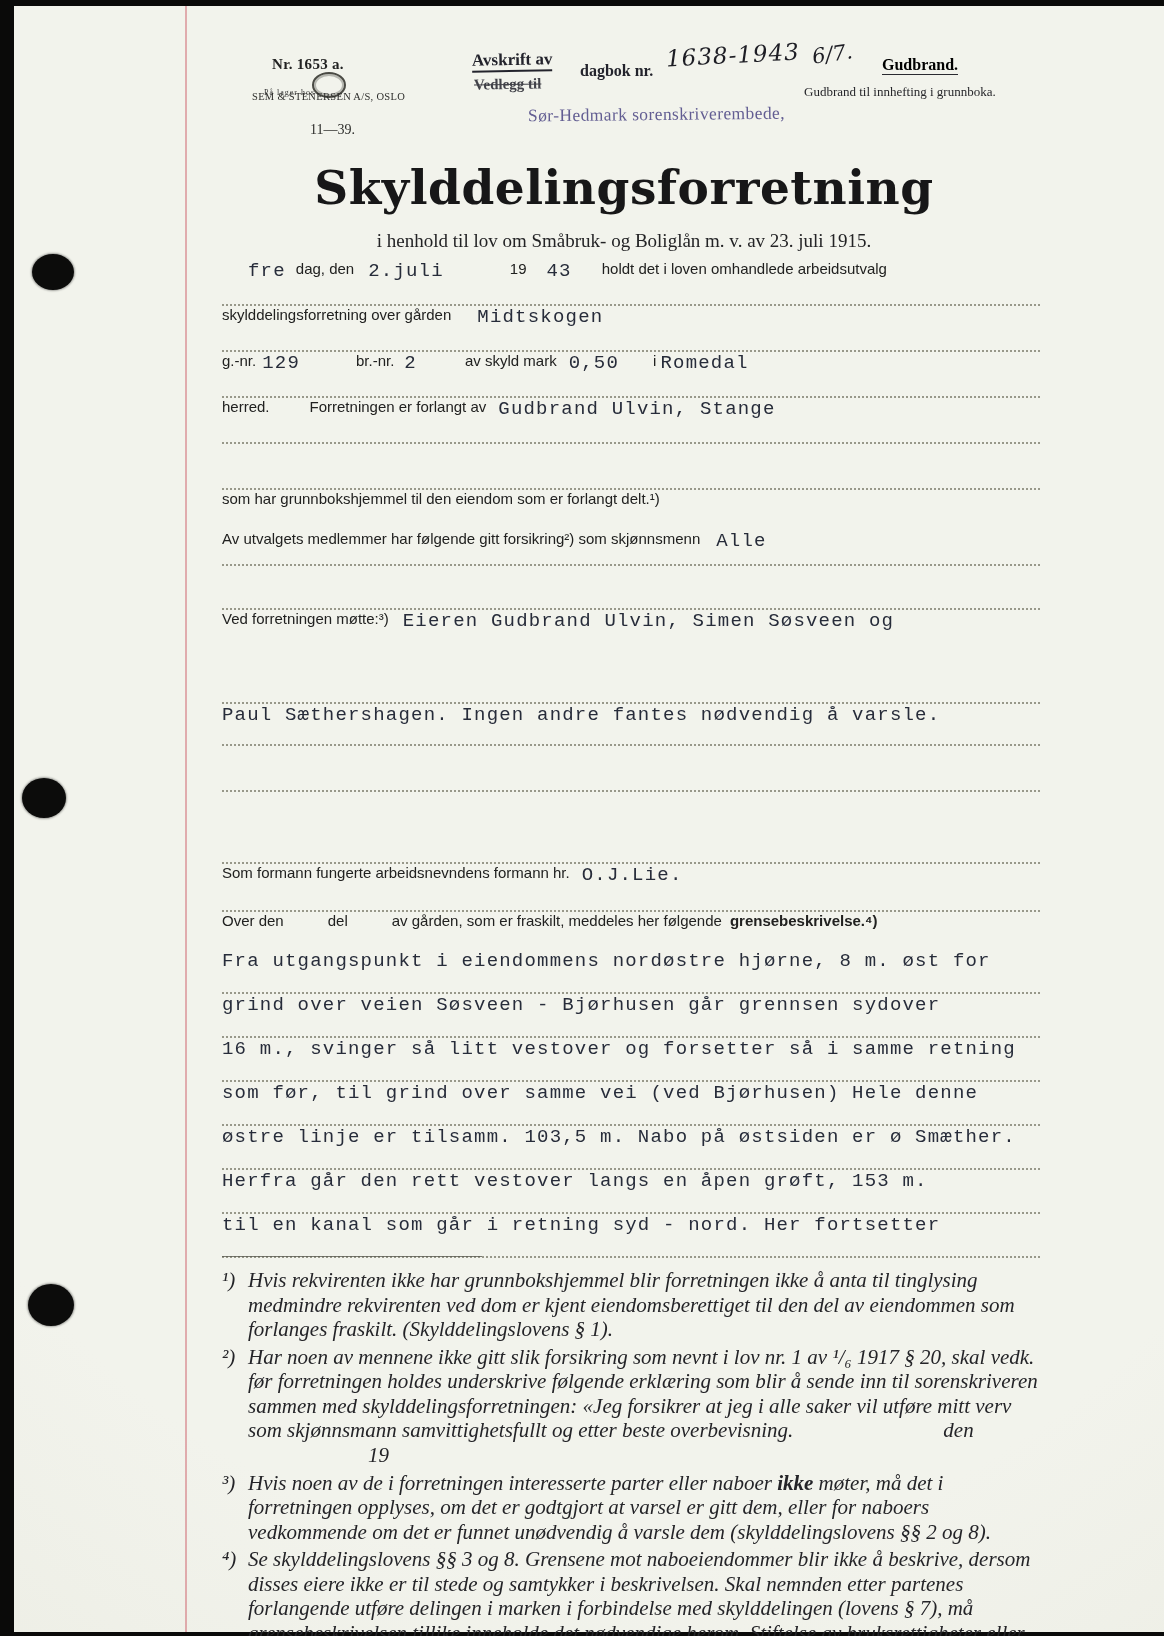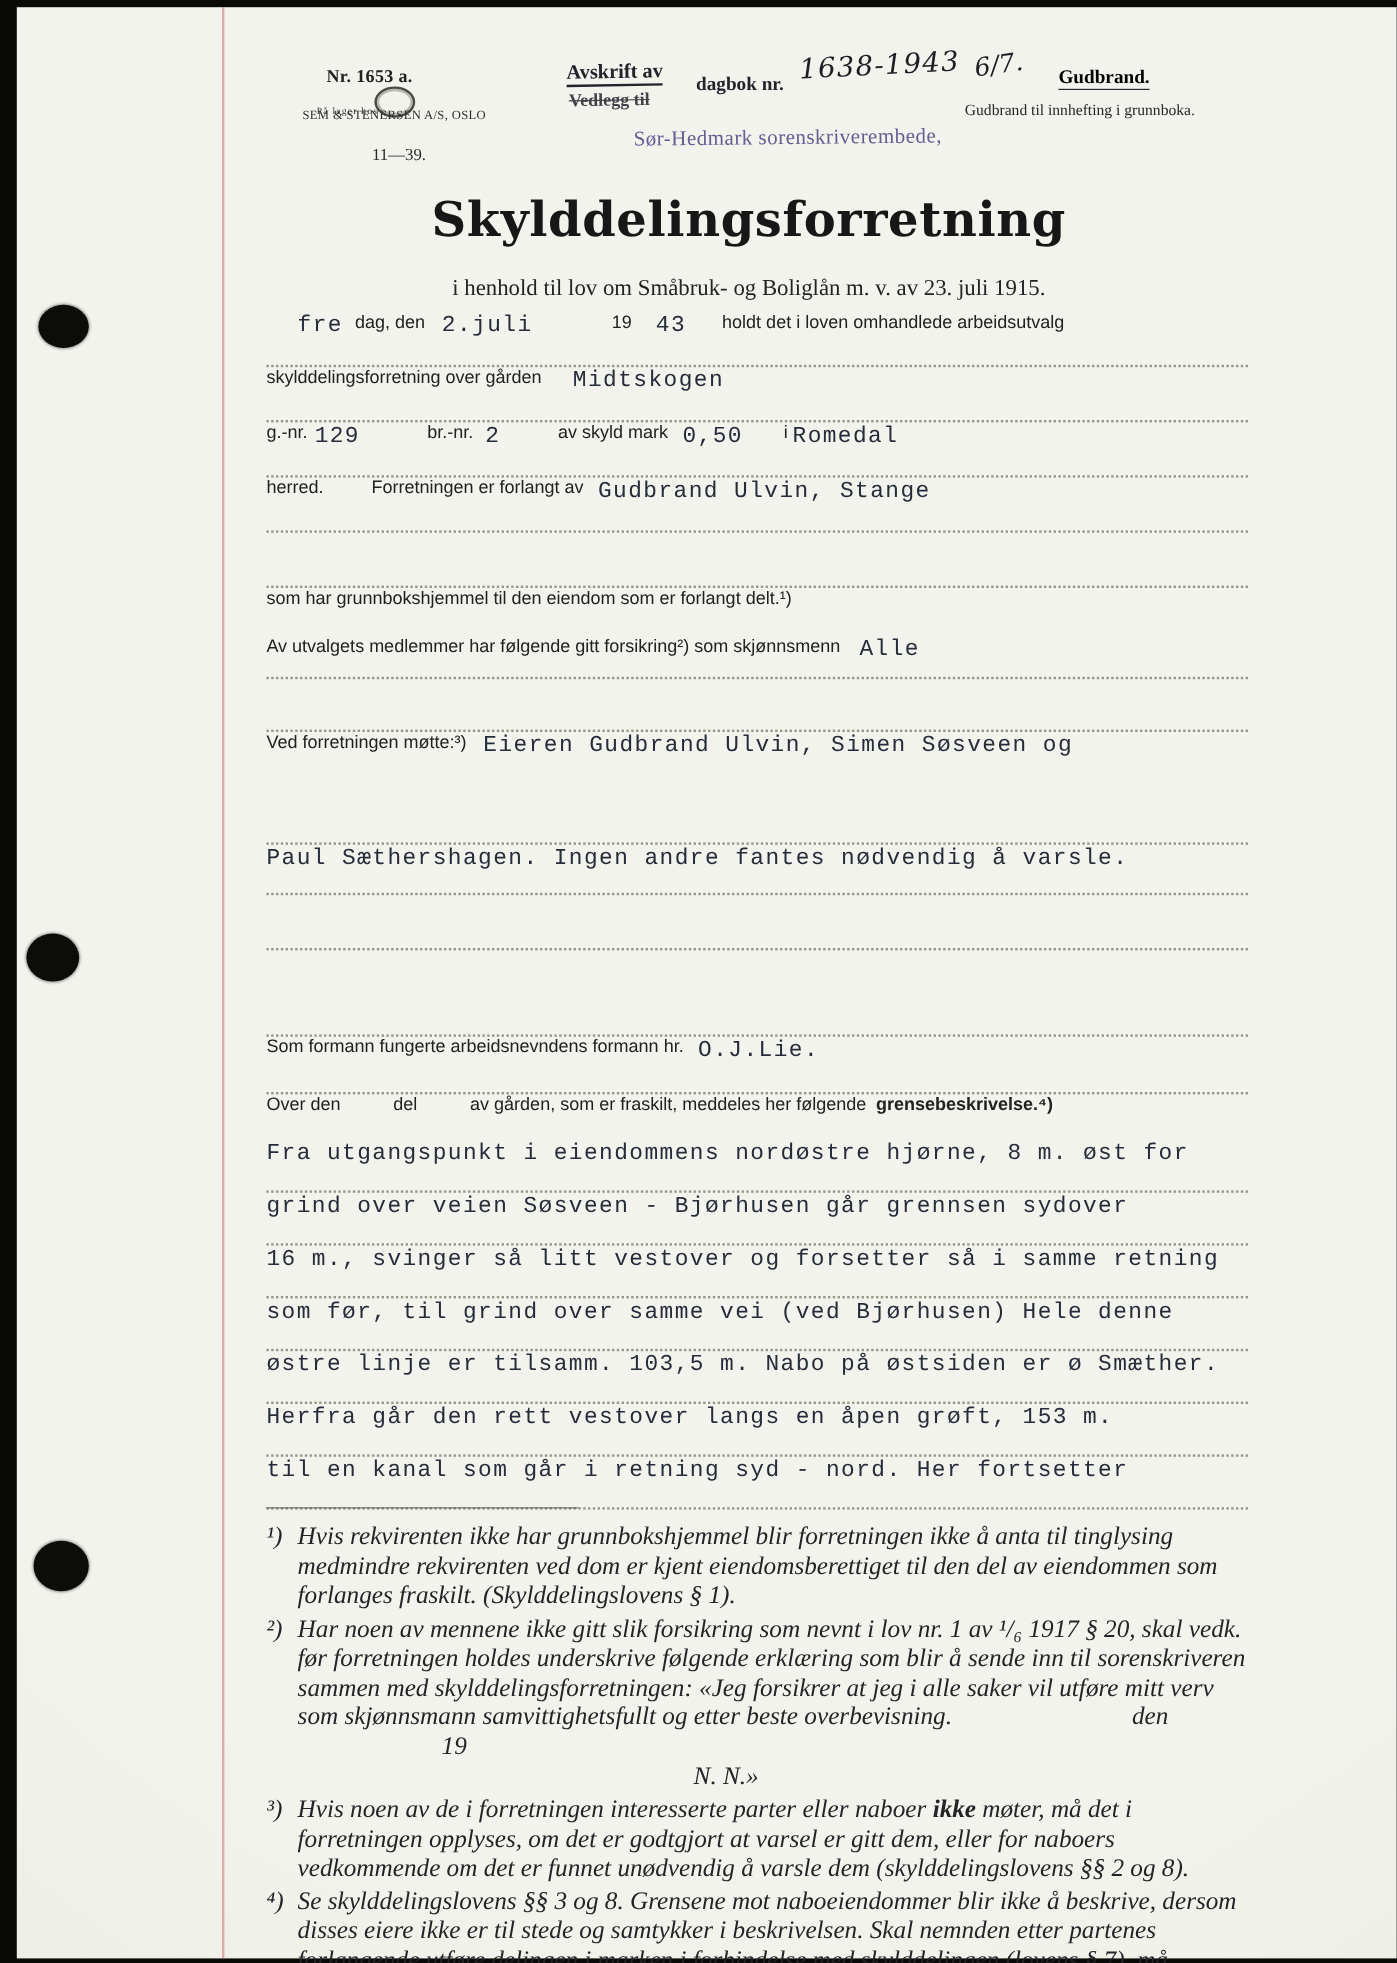--- a/index.html
+++ b/index.html
@@ -29,21 +29,21 @@
   .stamp-dagbok { font-size:16px; font-weight:bold; }
   .hand { font-family:"DejaVu Serif", serif; font-style:italic; color:#1d1d24; }
   .hand-number { font-size:23px; letter-spacing:1px; transform:rotate(-3deg); }
   .hand-date { font-size:21px; transform:rotate(-8deg); }
   .stamp-office { font-size:17.5px; color:rgba(66,60,126,.82); letter-spacing:.4px; transform:rotate(-.6deg); }
   .right-title { font-size:16px; font-weight:bold; border-bottom:1.5px solid #2a2a30; }
   .right-sub { font-size:13px; color:#26262a; }
 
   
   .title-wrap { left:190px; top:154px; width:840px; text-align:center; }
-  .doc-title { font-family:"DejaVu Serif", serif; font-weight:bold; font-size:40px; color:#171718; letter-spacing:.5px; }
+  .doc-title { font-family:"DejaVu Serif", serif; font-weight:bold; font-size:47px; color:#171718; letter-spacing:.5px; }
   .doc-subtitle { left:190px; top:224px; width:840px; text-align:center; font-size:19px; color:#232325; }
 
   
   .body-col { position:absolute; left:208px; top:254px; width:818px; }
   .line { display:flex; padding-bottom:4px; }
   .ruled { border-bottom:2px dotted rgba(122,122,106,.75); }
   .printed { font-family:Liberation Sans, sans-serif; font-size:15px; color:#212120; white-space:pre; }
   .typed { font-family:"Liberation Mono","DejaVu Sans Mono", monospace; font-size:19px; letter-spacing:1.2px;
            color:#272c3a; white-space:pre; }
   .b { font-weight:bold; }
@@ -188,21 +188,20 @@
 
   <div class="fn-sep"></div>
   <div class="footnotes">
 
     <p class="fn">
       <span class="fn-marker">¹)</span><span>Hvis rekvirenten ikke har grunnbokshjemmel blir forretningen ikke å anta til tinglysing medmindre rekvirenten ved dom er kjent eiendomsberettiget til den del av eiendommen som forlanges fraskilt. (Skylddelingslovens § 1).</span>
     </p>
 
     <p class="fn">
       <span class="fn-marker">²)</span><span>Har noen av mennene ikke gitt slik forsikring som nevnt i lov nr. 1 av ¹/₆ 1917 § 20, skal vedk. før forretningen holdes underskrive følgende erklæring som blir å sende inn til sorenskriveren sammen med skylddelingsforretningen: «Jeg forsikrer at jeg i alle saker vil utføre mitt verv som skjønnsmann samvittighetsfullt og etter beste overbevisning.</span><span class="fn-gap1"></span><span>den</span><span class="fn-gap2"></span><span>19</span>
-      <span class="fn-sign" style="display:block">N. N.»</span>
     </p>
 
     <p class="fn">
       <span class="fn-marker">³)</span><span>Hvis noen av de i forretningen interesserte parter eller naboer </span><span class="b">ikke</span><span> møter, må det i forretningen opplyses, om det er godtgjort at varsel er gitt dem, eller for naboers vedkommende om det er funnet unødvendig å varsle dem (skylddelingslovens §§ 2 og 8).</span>
     </p>
 
     <p class="fn">
       <span class="fn-marker">⁴)</span><span>Se skylddelingslovens §§ 3 og 8. Grensene mot naboeiendommer blir ikke å beskrive, dersom disses eiere ikke er til stede og samtykker i beskrivelsen. Skal nemnden etter partenes forlangende utføre delingen i marken i forbindelse med skylddelingen (lovens § 7), må grensebeskrivelsen tillike inneholde det nødvendige herom. Stiftelse av bruksrettigheter eller servitutt må ikke tas inn i skylddelingsforretningen, uten at heftelsen skriftlig er vedtatt av den som har grunnbokshjemmel til den eiendom som heftelsen skal hvile på (lovens § 5).</span>
     </p>
 

